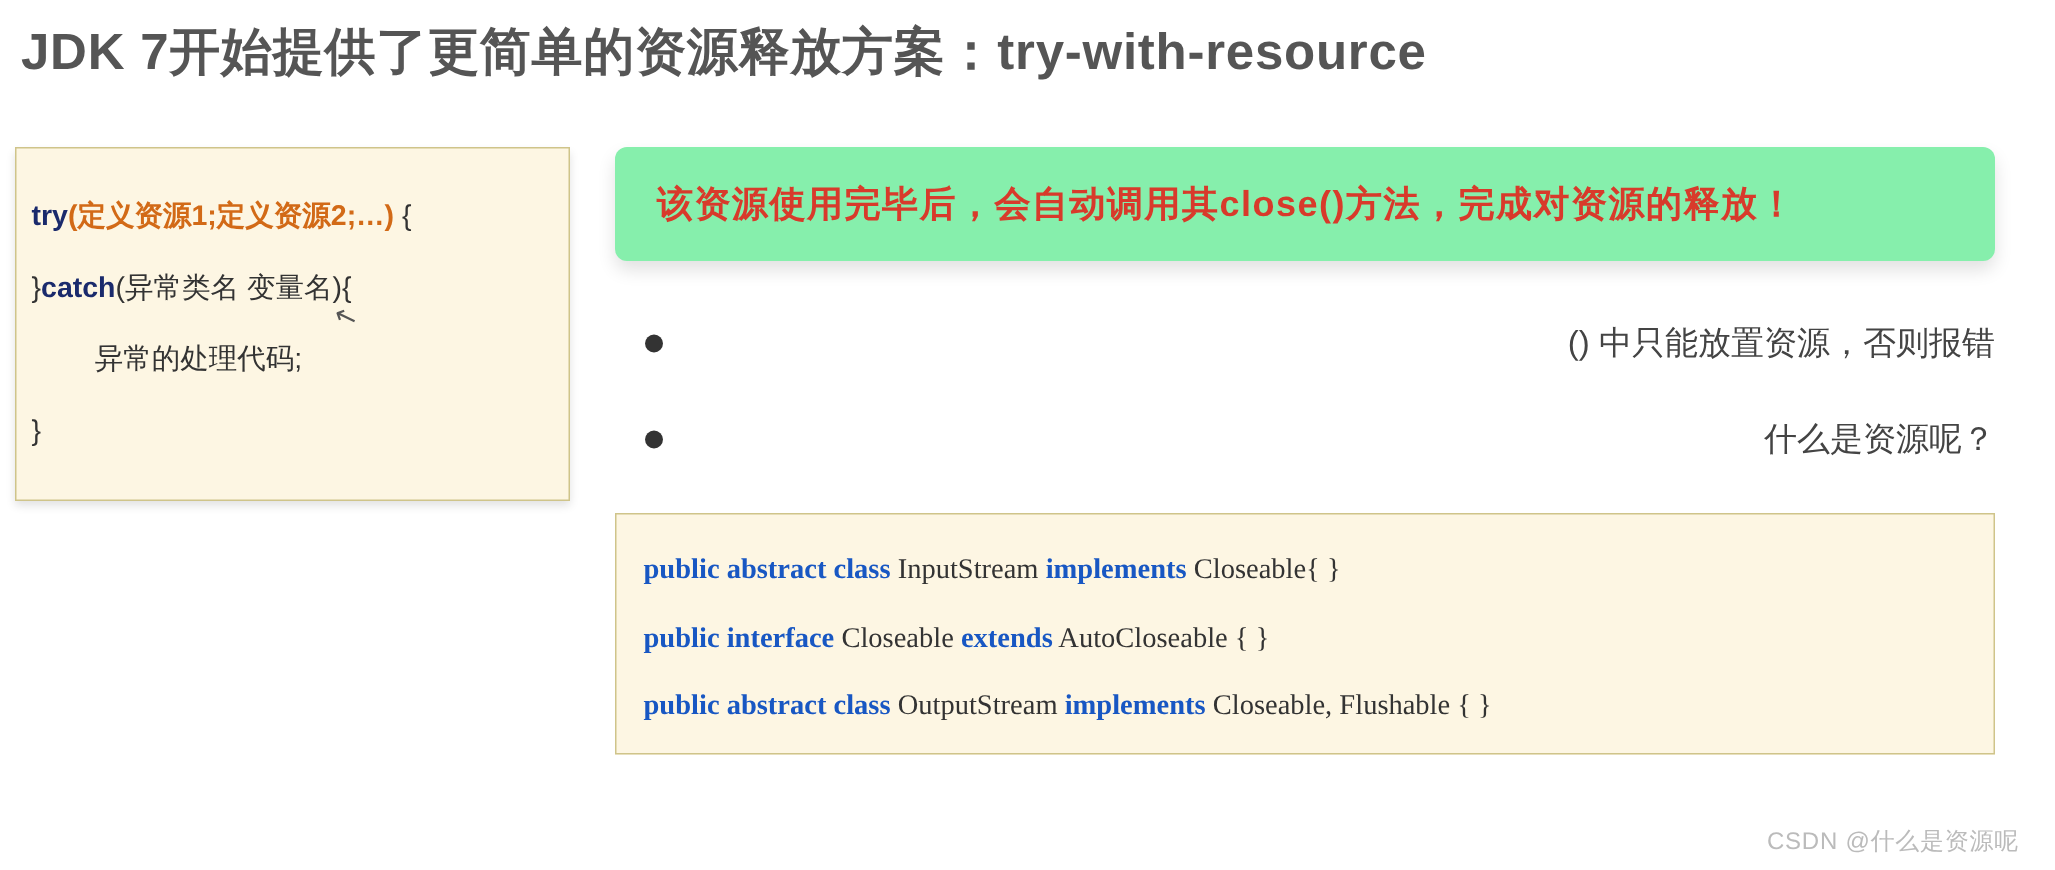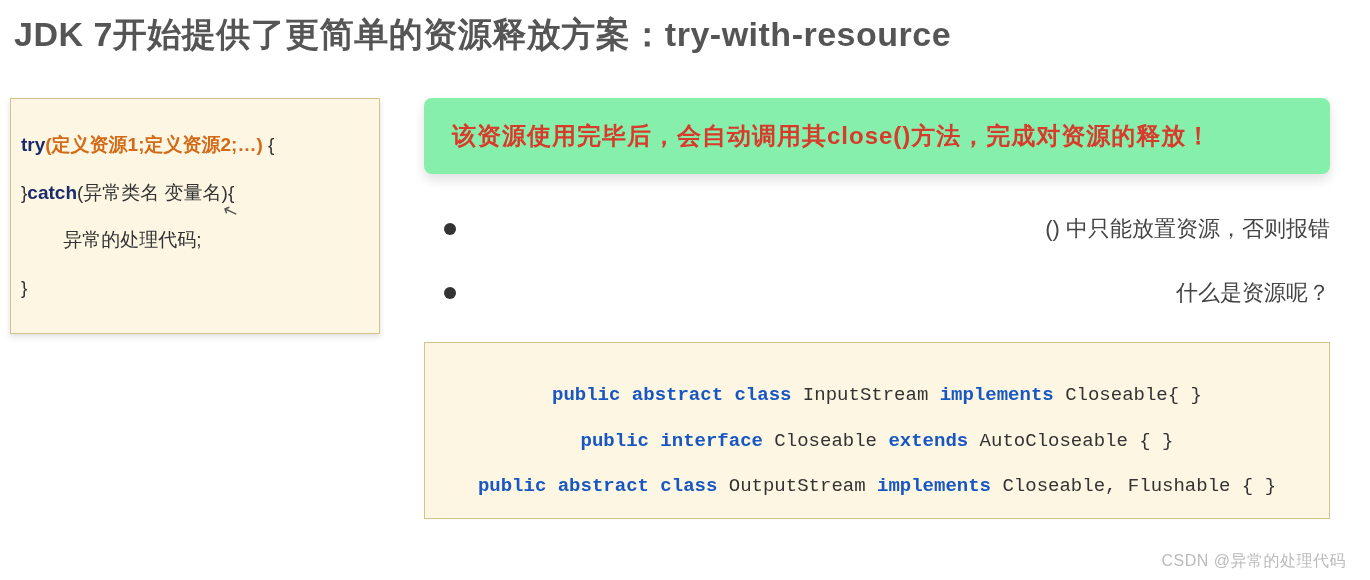--- a/index.html
+++ b/index.html
@@ -16,21 +16,21 @@
       font-size: 34px;
       font-weight: 700;
       color: #555;
       letter-spacing: 0.5px;
       margin-bottom: 40px;
       padding-left: 4px;
     }
     .content-row {
       display: flex;
       align-items: flex-start;
-      gap: 44px;
+      gap: 30px;
     }
     .code-box-left {
       width: 370px;
       background: #fdf6e3;
       border: 1px solid #cfc48a;
       box-shadow: 0 3px 6px rgba(0,0,0,0.12);
       padding: 22px 10px 22px 10px;
       font-size: 19px;
       line-height: 2.5;
       position: relative;
@@ -80,26 +80,25 @@
       left: 0;
       top: 9px;
       width: 12px;
       height: 12px;
       background: #333;
       border-radius: 50%;
     }
     .code-box-bottom {
       background: #fdf6e3;
       border: 1px solid #cfc48a;
-      padding: 30px 18px 8px 18px;
-      font-family: Liberation Mono, monospace;
+      padding: 14px 18px 8px 18px;
+      font-family: Liberation Serif, serif;
       font-size: 19px;
       line-height: 2.4;
       margin-top: 10px;
-      text-align: center;
     }
     .kw-blue { color: #1857c3; font-weight: 600; }
     .code-box-bottom .cline { white-space: pre; color: #333; }
     .watermark {
       position: absolute;
       right: 24px;
       bottom: 8px;
       color: #bbb;
       font-size: 16px;
       letter-spacing: 0.5px;
@@ -129,13 +128,13 @@
     </ul>
 
     <div class="code-box-bottom">
       <div class="cline"><span class="kw-blue">public abstract class</span><span> InputStream </span><span class="kw-blue">implements</span><span> Closeable{ }</span></div>
       <div class="cline"><span class="kw-blue">public interface</span><span> Closeable </span><span class="kw-blue">extends</span><span> AutoCloseable { }</span></div>
       <div class="cline"><span class="kw-blue">public abstract class</span><span> OutputStream </span><span class="kw-blue">implements</span><span> Closeable, Flushable { }</span></div>
     </div>
   </div>
 </div>
 
-<div class="watermark">CSDN @异常的处理代码</div>
+<div class="watermark">CSDN @什么是资源呢</div>
 
 </body></html>

